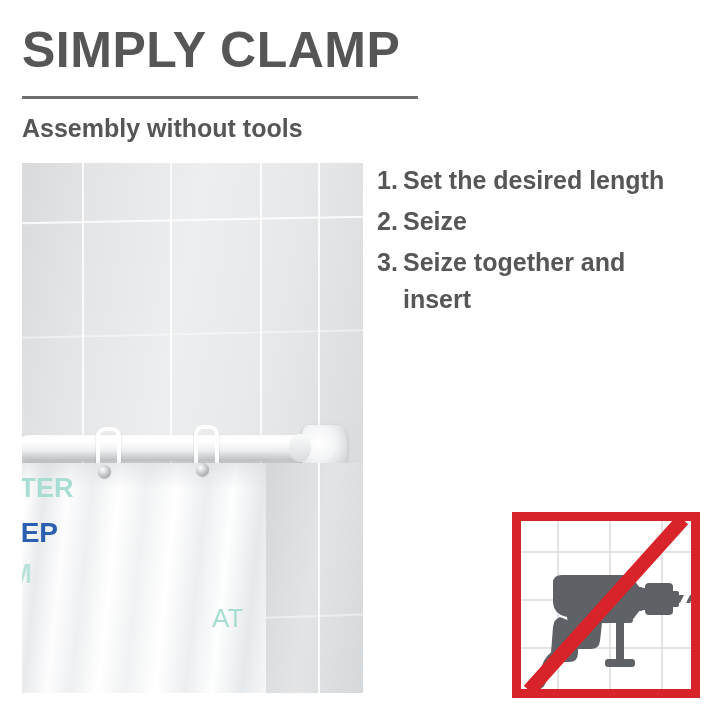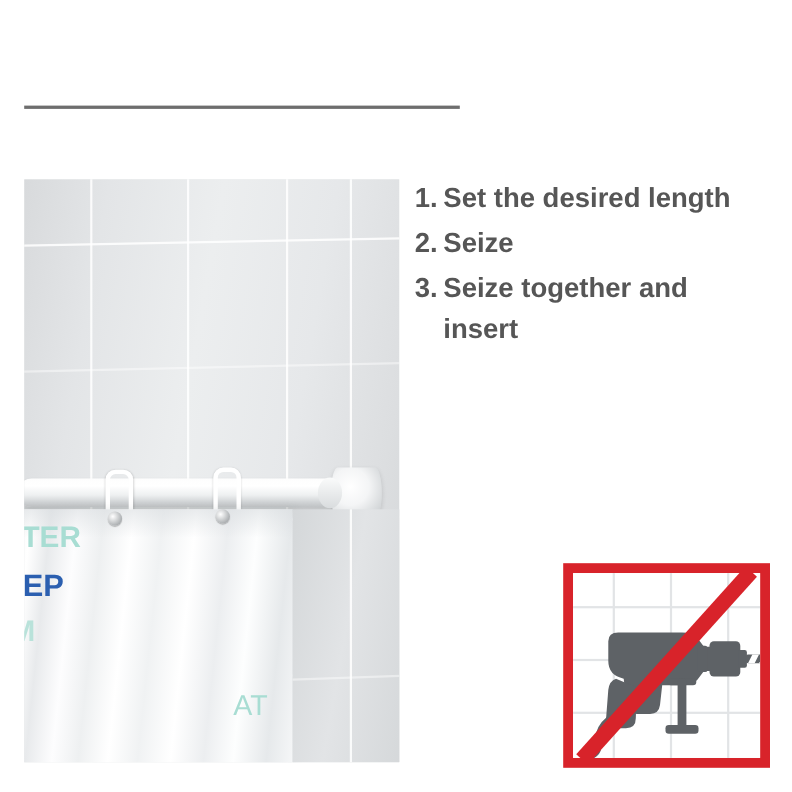--- a/index.html
+++ b/index.html
@@ -163,21 +163,23 @@
     background:#d8232a;
     transform:translate(-50%,-50%) rotate(42deg);
     transform-origin:center;
   }
 </style>
 </head>
 <body>
 
 <div class="page">
 
+  <div class="title">SIMPLY CLAMP</div>
   <div class="rule"></div>
+  <div class="subtitle">Assembly without tools</div>
 
   <div class="steps">
     <div class="step">
       <span class="step-num">1.</span>
       <span class="step-txt">Set the desired length</span>
     </div>
     <div class="step">
       <span class="step-num">2.</span>
       <span class="step-txt">Seize</span>
     </div>
@@ -205,21 +207,21 @@
     <div class="rod-cap"></div>
 
     <div class="ring" style="left:74px;top:264px;"></div>
     <div class="ring" style="left:172px;top:262px;"></div>
 
     <div class="curtain">
       <div class="curtain-top"></div>
       <span class="ctext ct-teal" style="left:-6px;top:10px;font-size:27px;font-weight:700;">ATER</span>
       <span class="ctext ct-blue" style="left:-6px;top:54px;font-size:28px;font-weight:700;">EEP</span>
       <span class="ctext ct-teal2" style="left:-6px;top:96px;font-size:27px;font-weight:700;">IM</span>
-      <span class="ctext ct-teal" style="left:204px;top:140px;font-size:26px;font-weight:400;margin-top:23px;">AT</span>
+      <span class="ctext ct-teal" style="left:204px;top:140px;font-size:26px;font-weight:400;">AT</span>
 
     </div>
 
     <div class="grommet" style="left:76px;top:302px;"></div>
     <div class="grommet" style="left:174px;top:300px;"></div>
 
     <div class="wall-strip"></div>
     <div class="grout v" style="left:296px;top:300px;bottom:0;"></div>
     <div class="grout h soft" style="top:452px;left:244px;transform:rotate(-2deg);"></div>
   </div>

